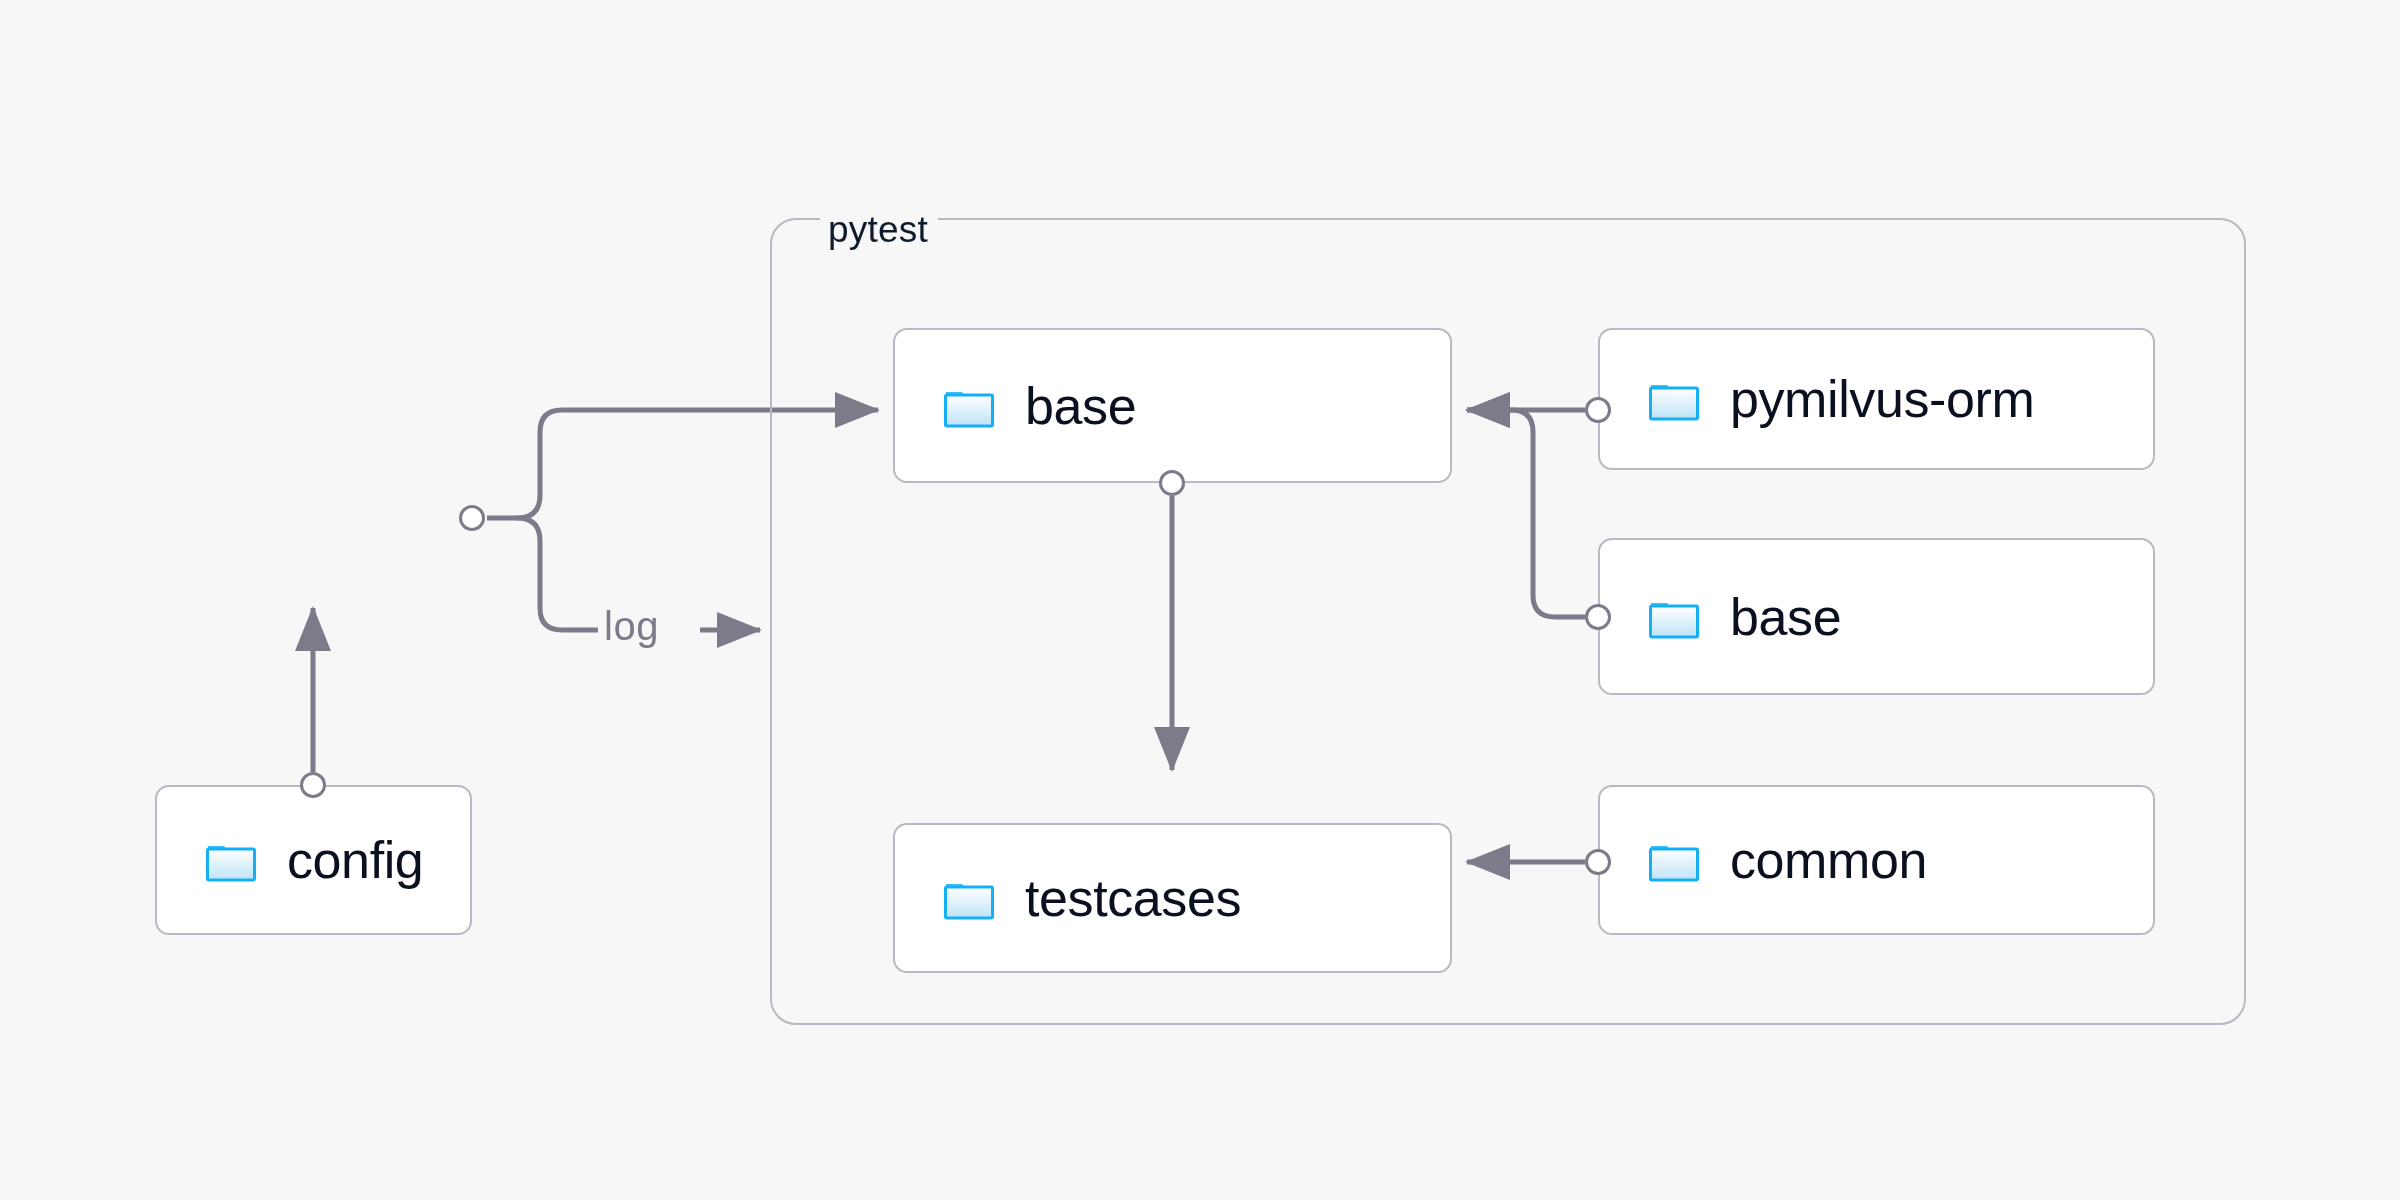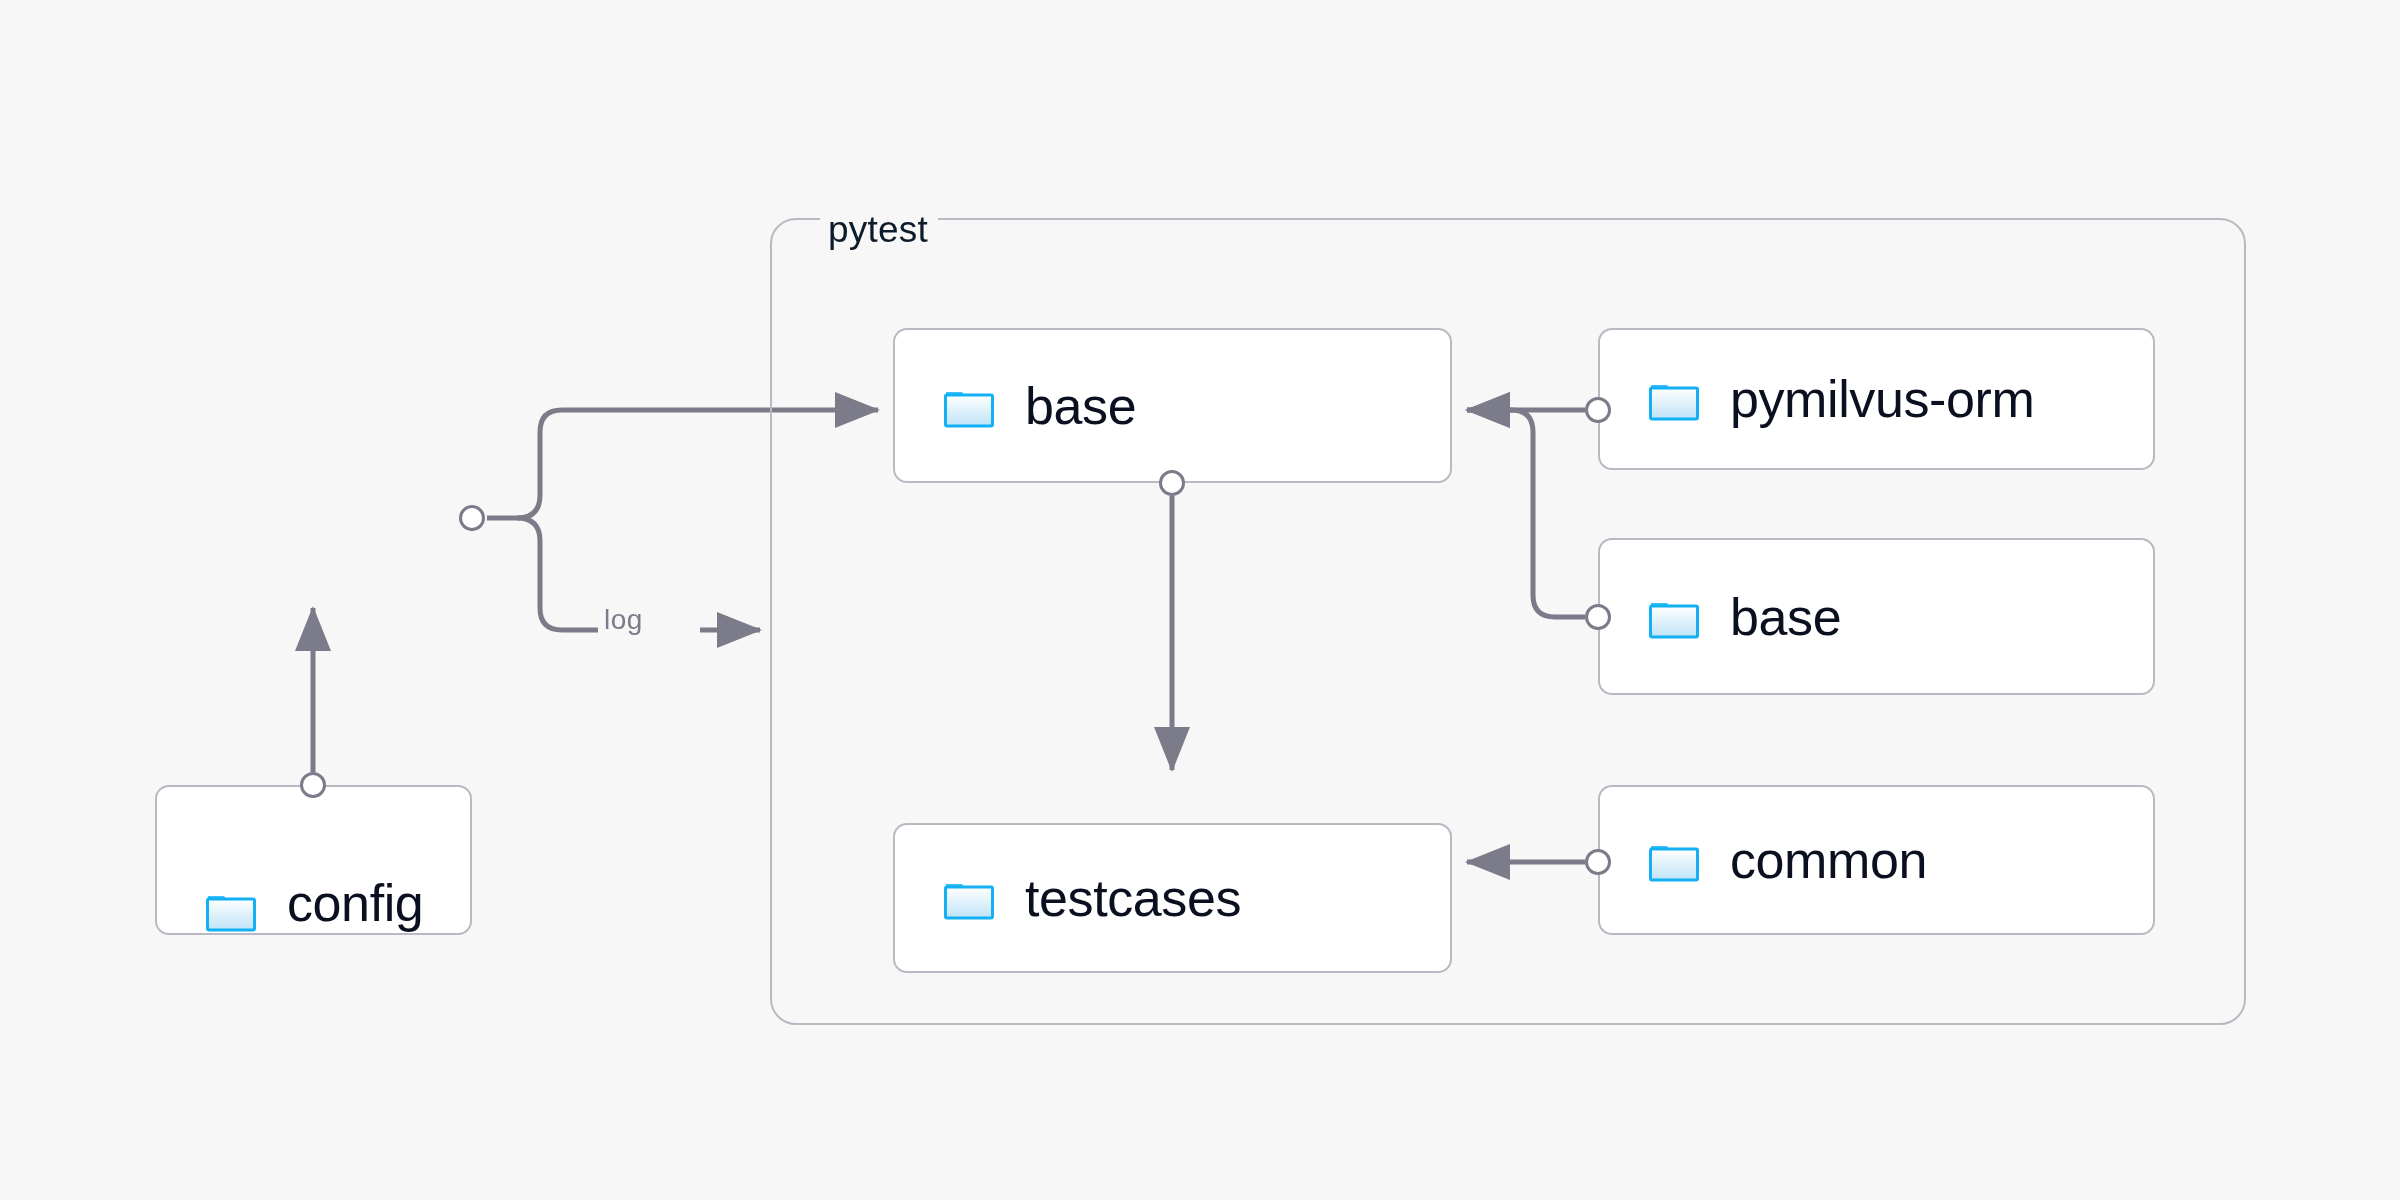--- a/index.html
+++ b/index.html
@@ -93,21 +93,21 @@
     height: 26px;
     box-sizing: border-box;
     border: 3px solid #7b7b8a;
     border-radius: 50%;
     background: #ffffff;
   }
 
   
   .edge-label {
     position: absolute;
-    font-size: 28px;
+    font-size: 40px;
     color: #7b7b8a;
     white-space: nowrap;
     letter-spacing: 0.5px;
   }
 </style>
 </head>
 <body>
 
 <div id="canvas">
 
@@ -152,21 +152,21 @@
 
   <div class="group-label-wrap" style="left:820px; top:195px;">
     <div class="group-bar"></div>
     <div class="group-label">pytest</div>
   </div>
 
   <div class="edge-label" style="left:604px; top:604px;">log</div>
 
   <div class="port" style="left:459px; top:505px;"></div>
 
-  <div class="node" style="left:155px; top:785px; width:317px; height:150px;align-items:flex-end;">
+  <div class="node" style="left:155px; top:785px; width:317px; height:150px;">
     <svg class="folder-icon" viewBox="0 0 52 46">
       <path d="M3 9 h16 l4 5 h-20 z" fill="url(#folderTabGrad)"></path>
       <rect x="2.5" y="12" width="47" height="31" rx="1.5" fill="url(#folderGrad)" stroke="#13b0f4" stroke-width="3"></rect>
     </svg>
     <span class="node-label">config</span>
   </div>
   <div class="port" style="left:300px; top:772px;"></div>
 
   <div class="node" style="left:893px; top:328px; width:559px; height:155px;">
     <svg class="folder-icon" viewBox="0 0 52 46">

